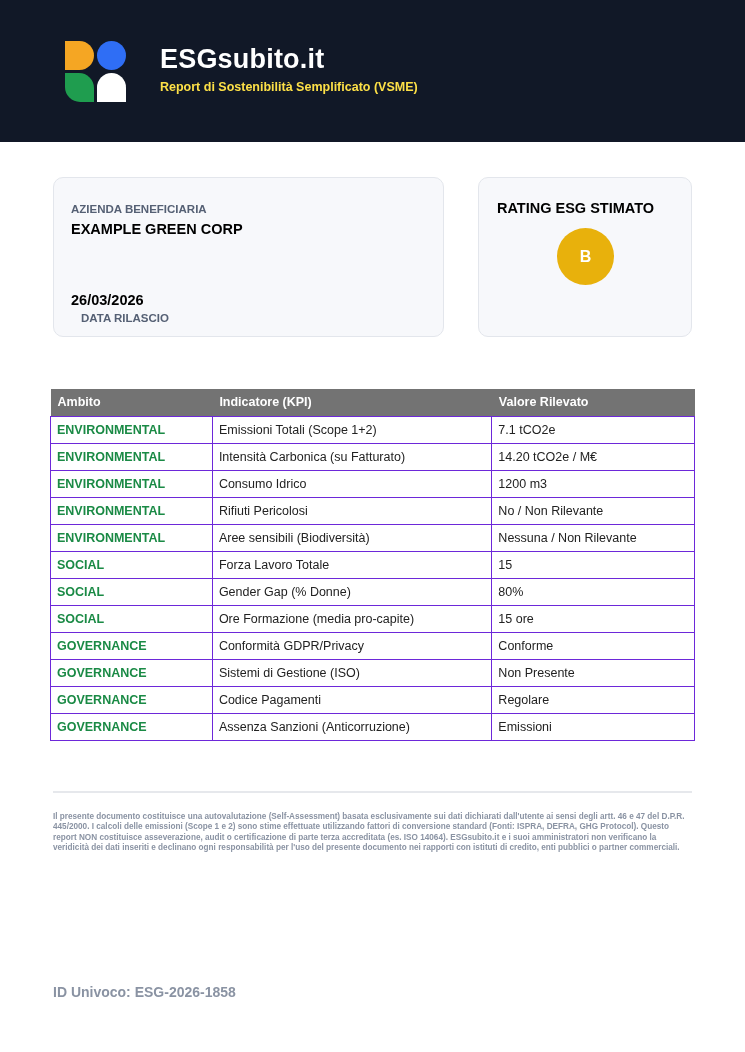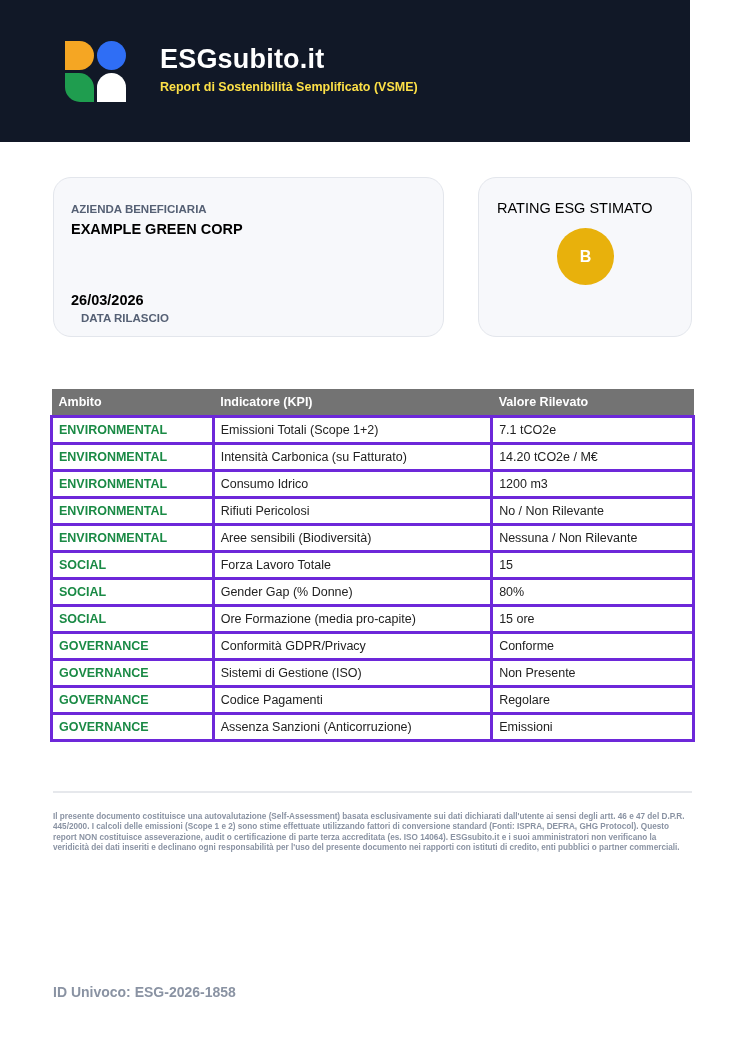--- a/index.html
+++ b/index.html
@@ -1,37 +1,37 @@
 <!DOCTYPE html>
 <html><head>
 <meta charset="utf-8">
 <style>
   * { box-sizing: border-box; margin: 0; padding: 0; }
   html, body { width: 745px; height: 1052px; background: #ffffff; font-family: "Liberation Sans", sans-serif; color: #000; overflow: hidden; }
-  .header { position: absolute; left: 0; top: 0; width: 690px; height: 142px; background: #111827; }
+  .header { position: absolute; left: 0; top: 0; width: 745px; height: 142px; background: #111827; }
   .logo { position: absolute; left: 65px; top: 41px; width: 61px; height: 61px; }
   .logo .q { position: absolute; width: 29px; height: 29px; }
   .logo .q1 { left: 0; top: 0; background: #f5a623; border-radius: 0 15px 15px 0; }
   .logo .q2 { left: 32px; top: 0; background: #2f6ef5; border-radius: 50%; }
   .logo .q3 { left: 0; top: 32px; background: #1f9d4f; border-radius: 0 15px 0 15px; }
   .logo .q4 { left: 32px; top: 32px; background: #ffffff; border-radius: 15px 15px 0 0; }
   .brand-title { position: absolute; left: 160px; top: 44px; font-size: 27px; font-weight: bold; color: #ffffff; letter-spacing: 0.2px; }
   .brand-sub { position: absolute; left: 160px; top: 80px; font-size: 12.5px; font-weight: bold; color: #fde047; }
 
-  .card { position: absolute; background: #f7f8fb; border: 1px solid #e3e6ec; border-radius: 18px; }
+  .card { position: absolute; background: #f7f8fb; border: 1px solid #e3e6ec; border-radius: 10px; }
   .card-company { left: 53px; top: 177px; width: 391px; height: 160px; }
   .card-rating { left: 478px; top: 177px; width: 214px; height: 160px; }
   .lbl { position: absolute; font-size: 11.5px; font-weight: bold; color: #556074; }
   .val { position: absolute; font-size: 14.5px; font-weight: bold; color: #000; }
-  .rating-title { position: absolute; left: 18px; top: 22px; font-size: 14.5px; font-weight: normal; color: #000; }
+  .rating-title { position: absolute; left: 18px; top: 22px; font-size: 14.5px; font-weight: bold; color: #000; }
   .rating-badge { position: absolute; left: 78px; top: 50px; width: 57px; height: 57px; border-radius: 50%; background: #e8b10c; color: #ffffff; font-weight: bold; font-size: 16px; display: flex; align-items: center; justify-content: center; }
 
   table.kpi { position: absolute; left: 50px; top: 389px; width: 645px; border-collapse: collapse; font-size: 12.5px; }
   table.kpi th { background: #737373; color: #ffffff; font-weight: bold; text-align: left; padding: 0 7px; height: 27px; font-size: 12.5px; }
-  table.kpi td { border: 3px solid #6d28d9; padding: 0 6px; height: 27px; color: #222; }
+  table.kpi td { border: 1px solid #6d28d9; padding: 0 6px; height: 27px; color: #222; }
   table.kpi td.amb { color: #1a8a45; font-weight: bold; }
   table.kpi col.c1 { width: 162px; }
   table.kpi col.c2 { width: 280px; }
   table.kpi col.c3 { width: 203px; }
 
   .divider { position: absolute; left: 53px; top: 791px; width: 639px; height: 2px; background: #e6e8ec; }
   .legal { position: absolute; left: 53px; top: 812px; width: 640px; font-size: 8.2px; line-height: 10.4px; color: #8a93a3; font-weight: bold; }
   .legal-title { display: block; }
   .uid { position: absolute; left: 53px; top: 984px; font-size: 14px; font-weight: bold; color: #8a93a3; }
 </style>

